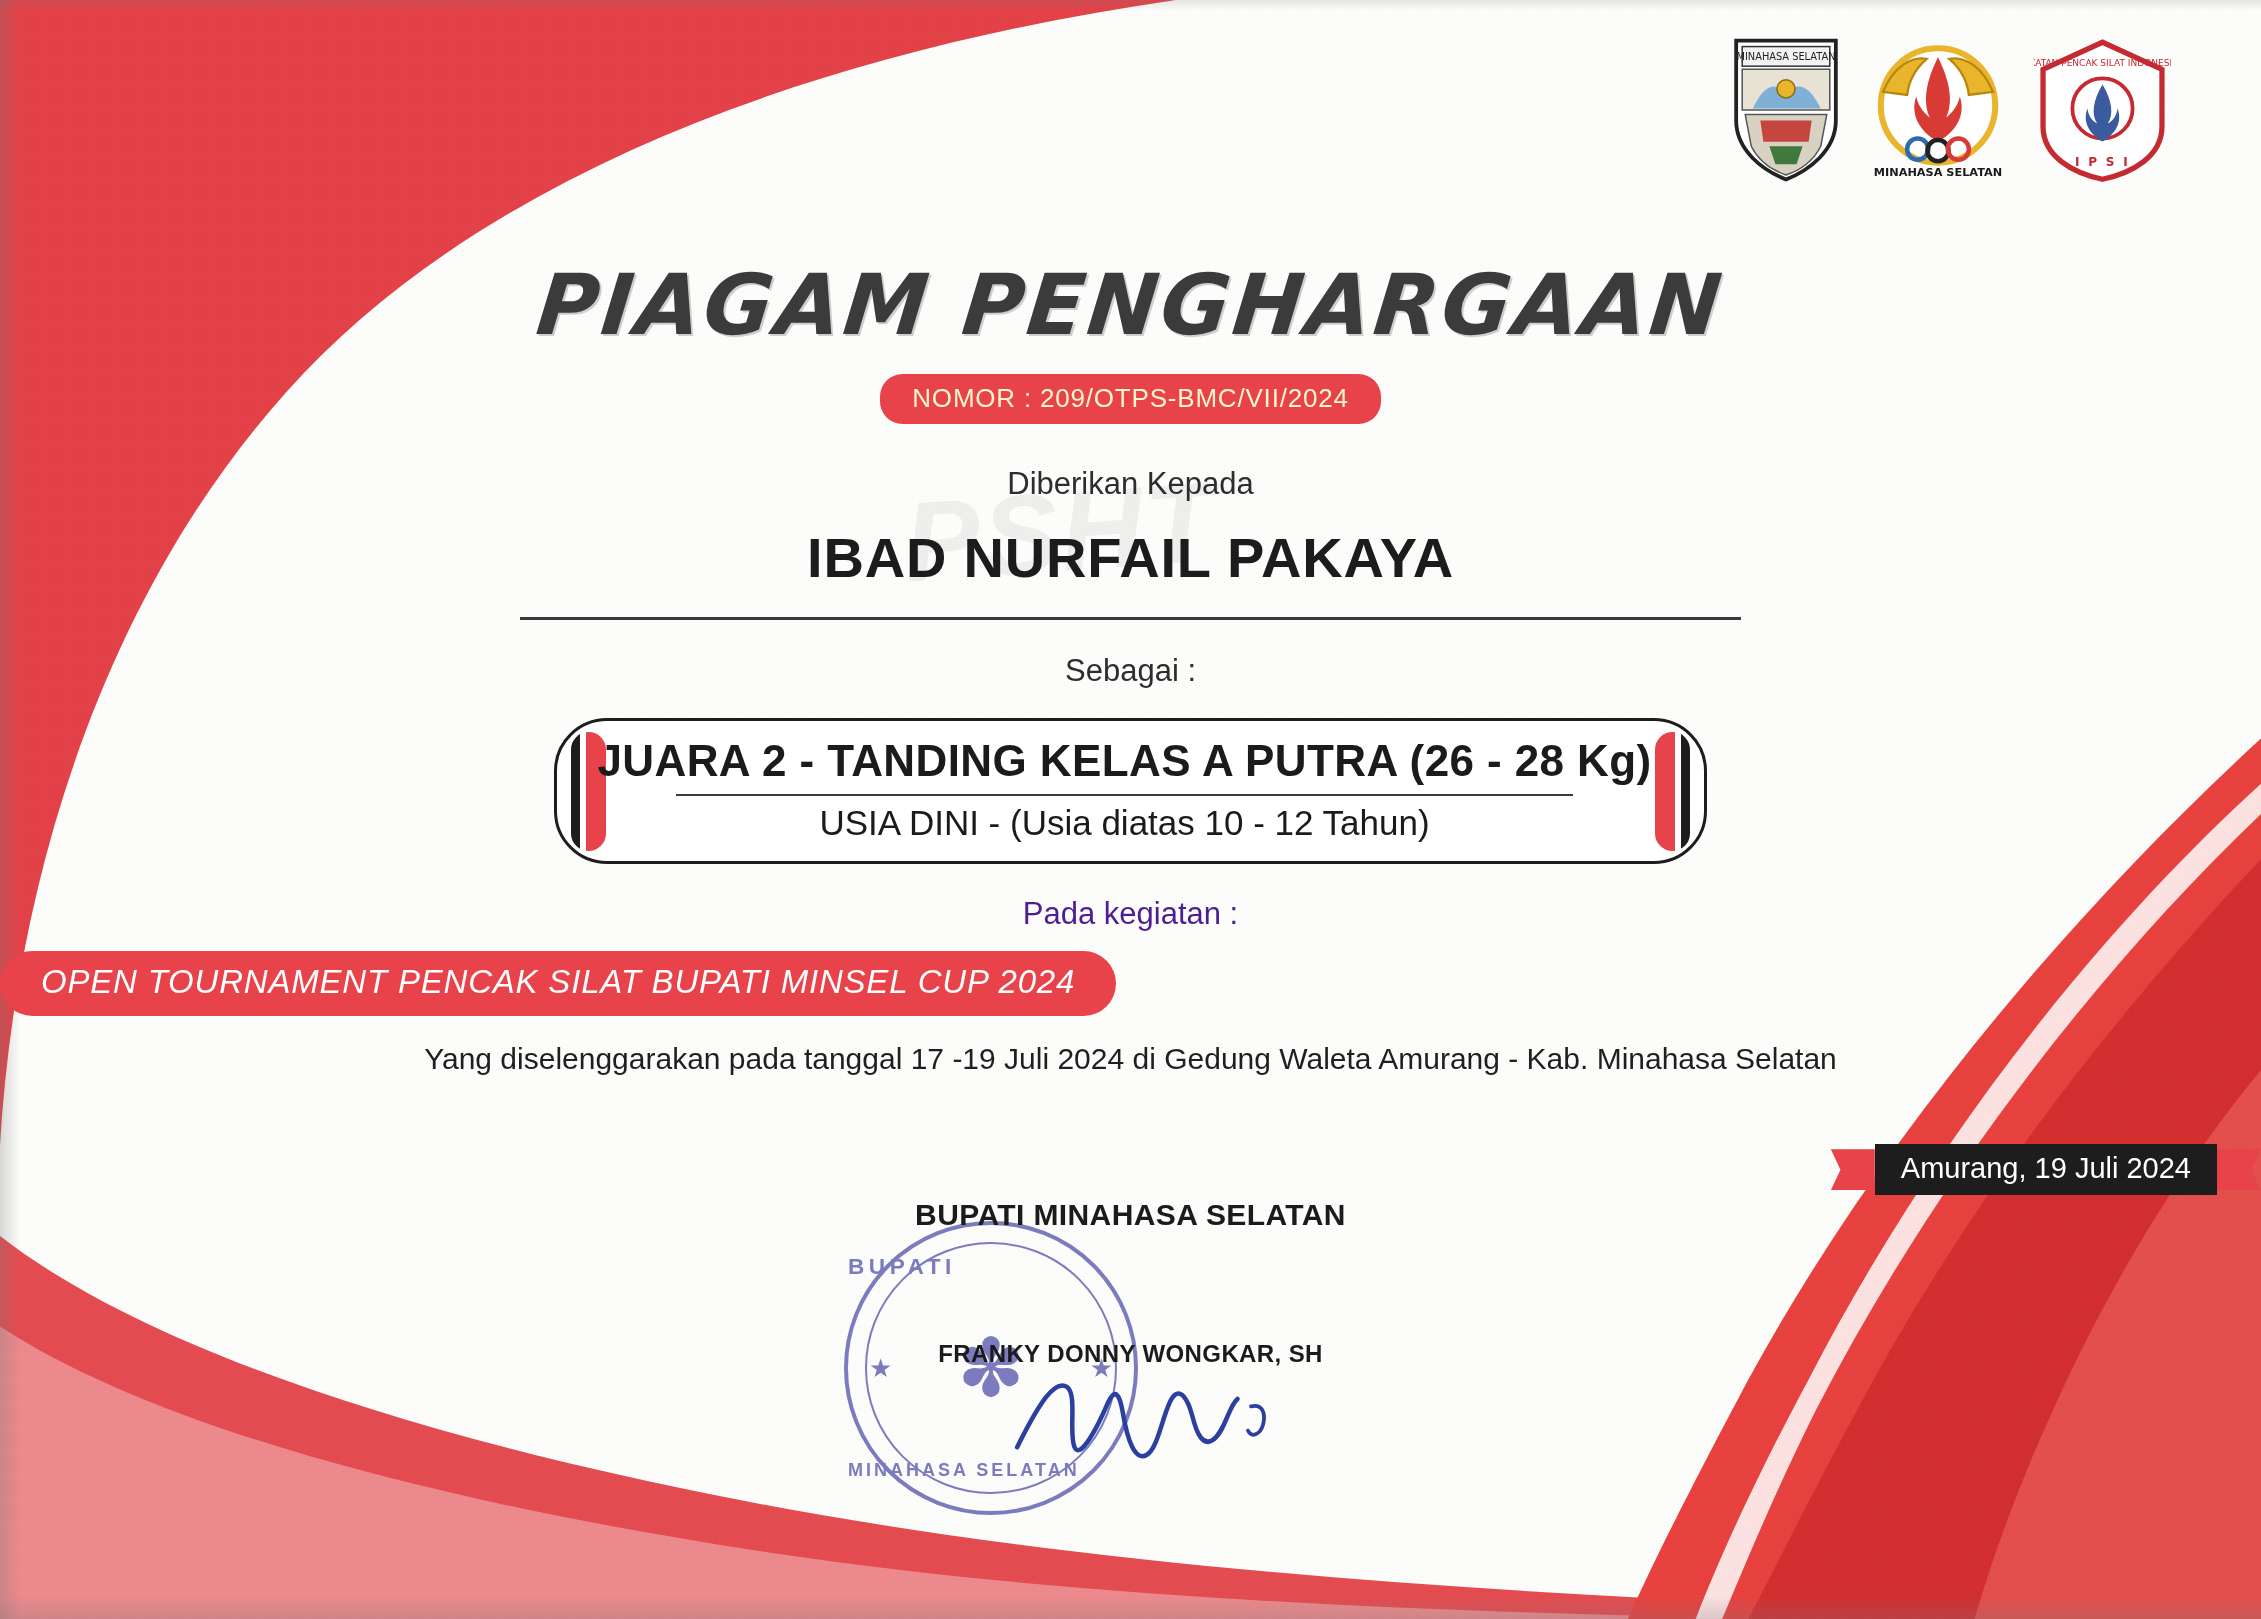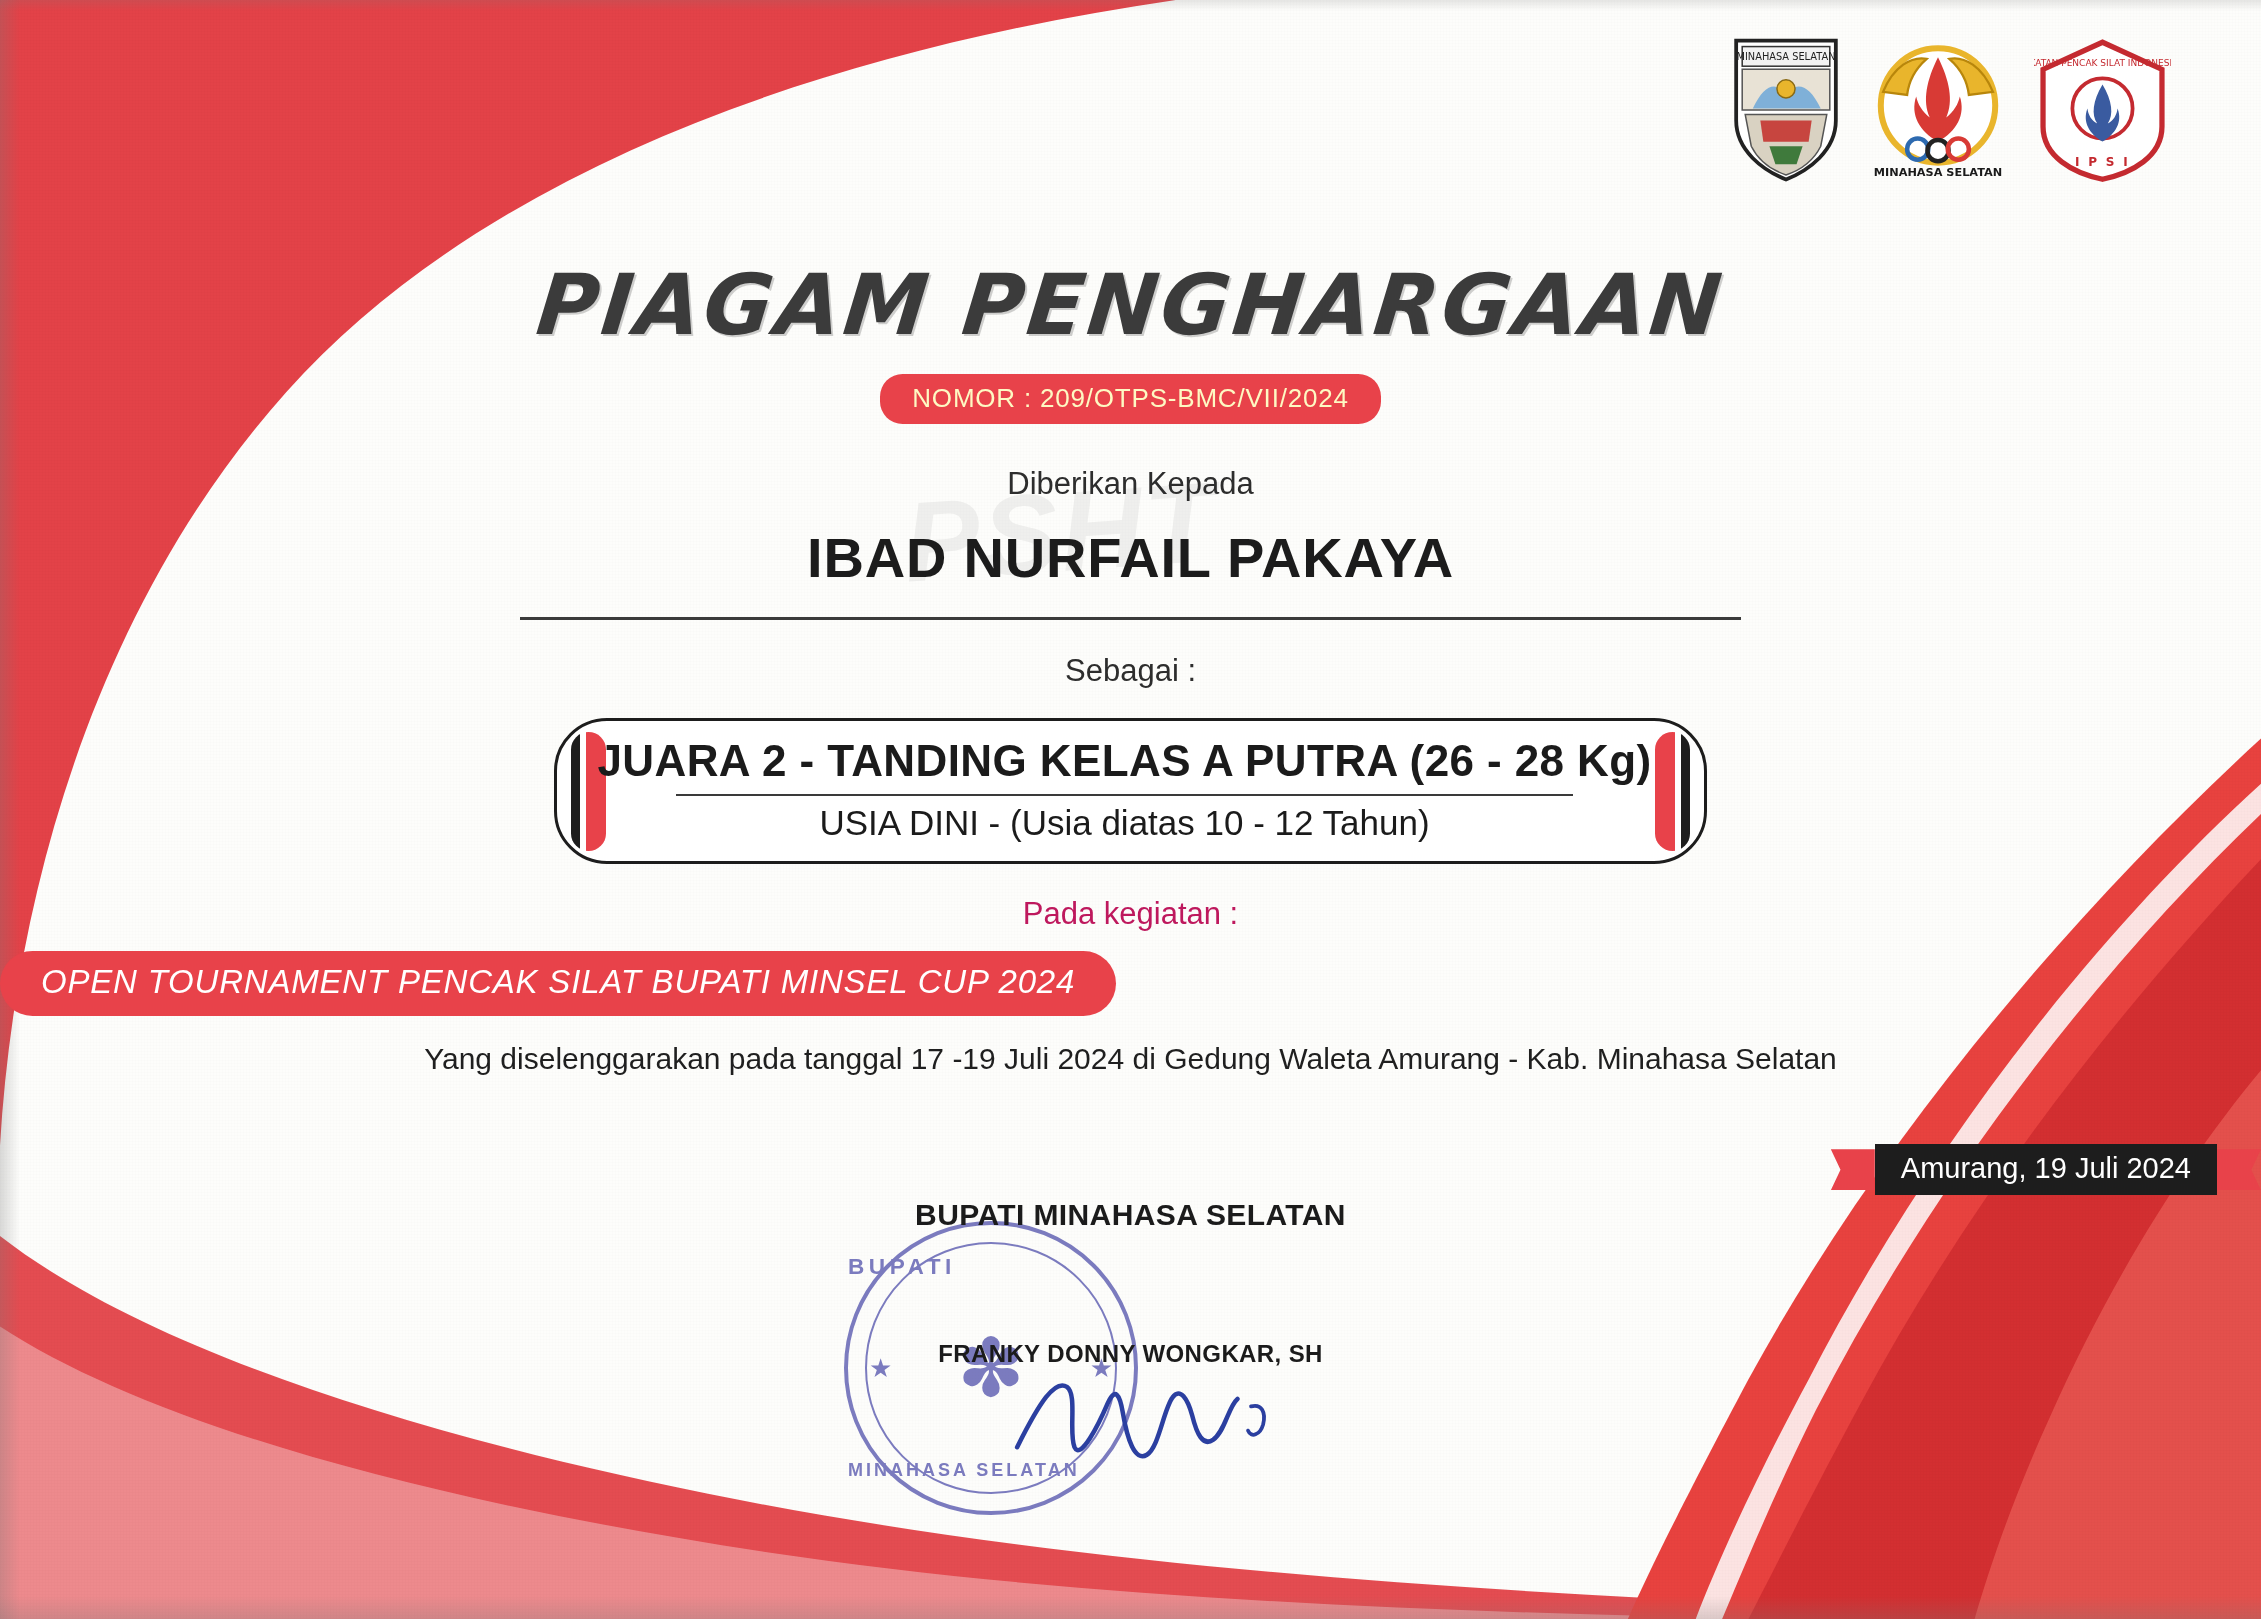--- a/index.html
+++ b/index.html
@@ -217,21 +217,21 @@
   .award-line2 {
     font-size: 35px;
     color: #1b1b1b;
     position: relative;
     z-index: 2;
   }
 
   .pada-kegiatan {
     margin-top: 32px;
     font-size: 31px;
-    color: #be185d;
+    color: #4c1d95;
   }
 
   .event-wrap {
     margin-top: 19px;
     display: flex;
     justify-content: flex-start;
     font-style: italic;
   }
   .event-pill {
     background: #e8424a;

